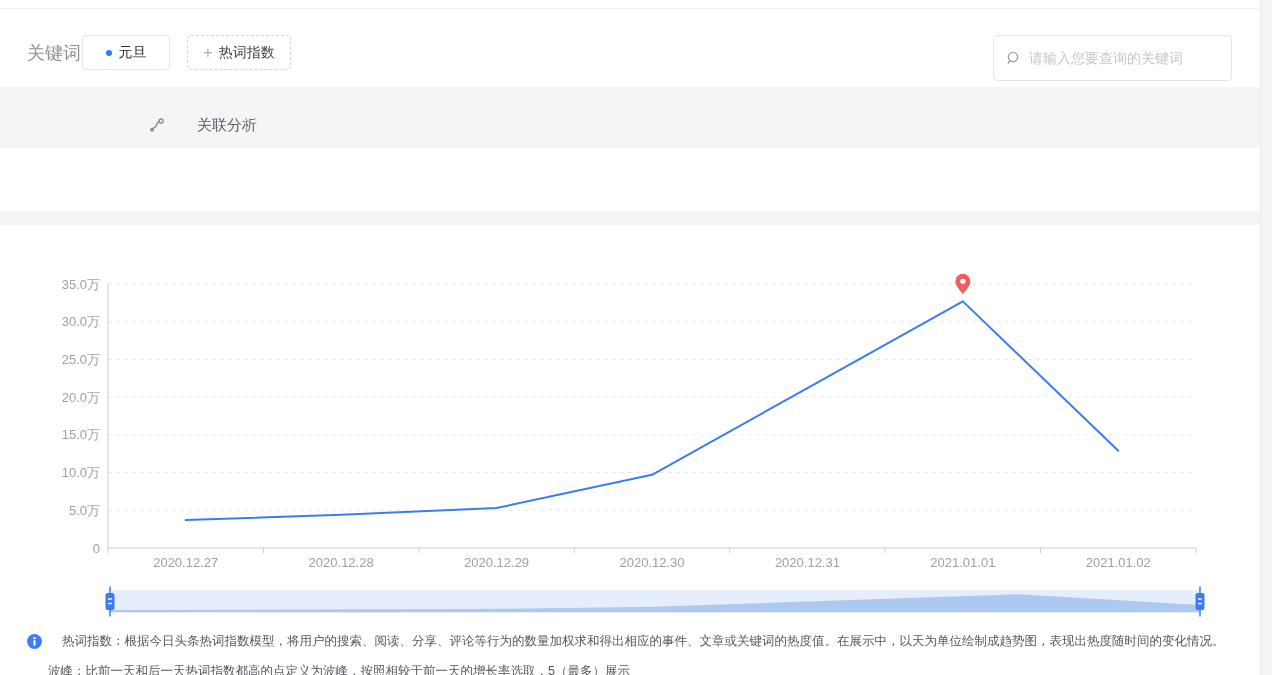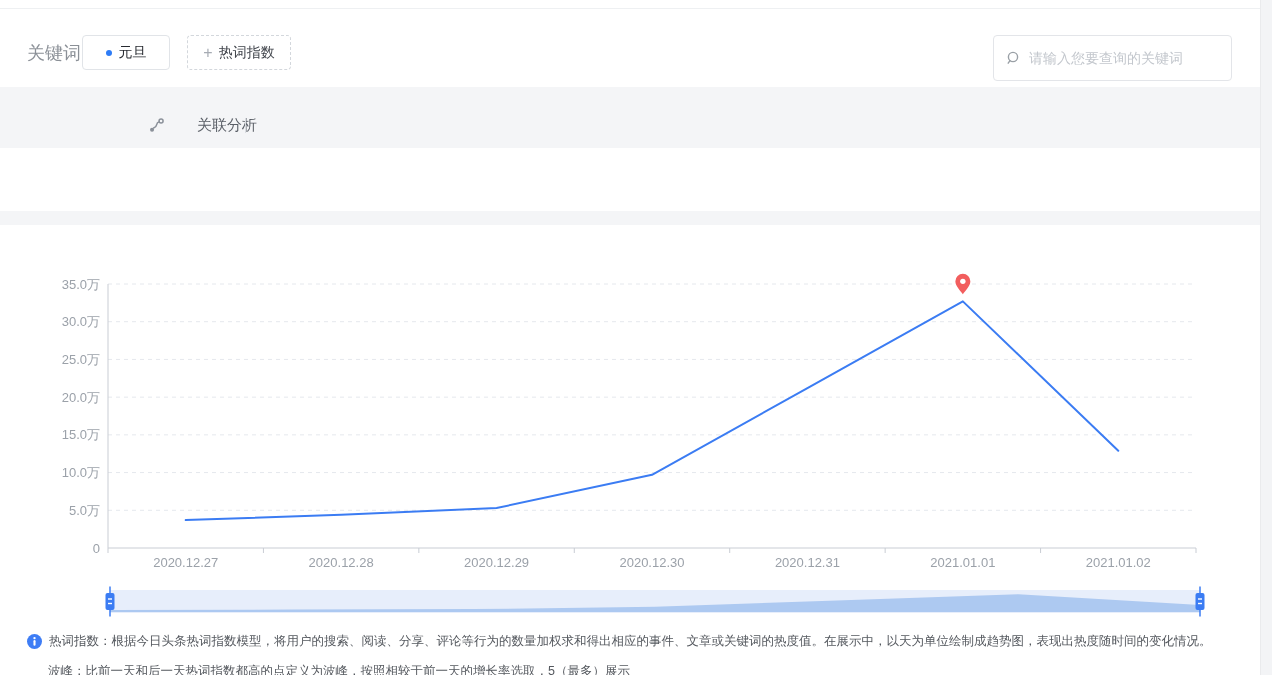--- a/index.html
+++ b/index.html
@@ -62,21 +62,21 @@
                 border:1px solid #e3e5e9; border-radius:4px; background:#fff;
                 display:flex; align-items:center; padding:0 13px 0 16px;
                 font-size:14px; color:#3f434a; cursor:pointer; }
   .select-box .chev { margin-left:auto; display:inline-flex; }
 
   
   .chart-card { position:absolute; top:225px; left:0; width:100%; height:450px; background:#fff; }
   #chart-svg { position:absolute; top:0; left:0; }
 
   .footnotes { position:absolute; left:27px; top:408px; width:1230px; }
-  .foot-row { display:flex; align-items:flex-start; gap:7px; white-space:nowrap; }
+  .foot-row { display:flex; align-items:flex-start; gap:20px; white-space:nowrap; }
   .foot-text { font-size:12.5px; color:#54585e; line-height:17px; }
   .foot-row2 { margin-top:10px; padding-left:21px; }
   .info-ic { flex:0 0 auto; margin-top:1px; }
 
   .scrollbar { position:absolute; right:0; top:0; width:12px; height:675px;
                background:#f3f4f6; border-left:1px solid #eaebed; }
 </style>
 </head>
 <body>
 

